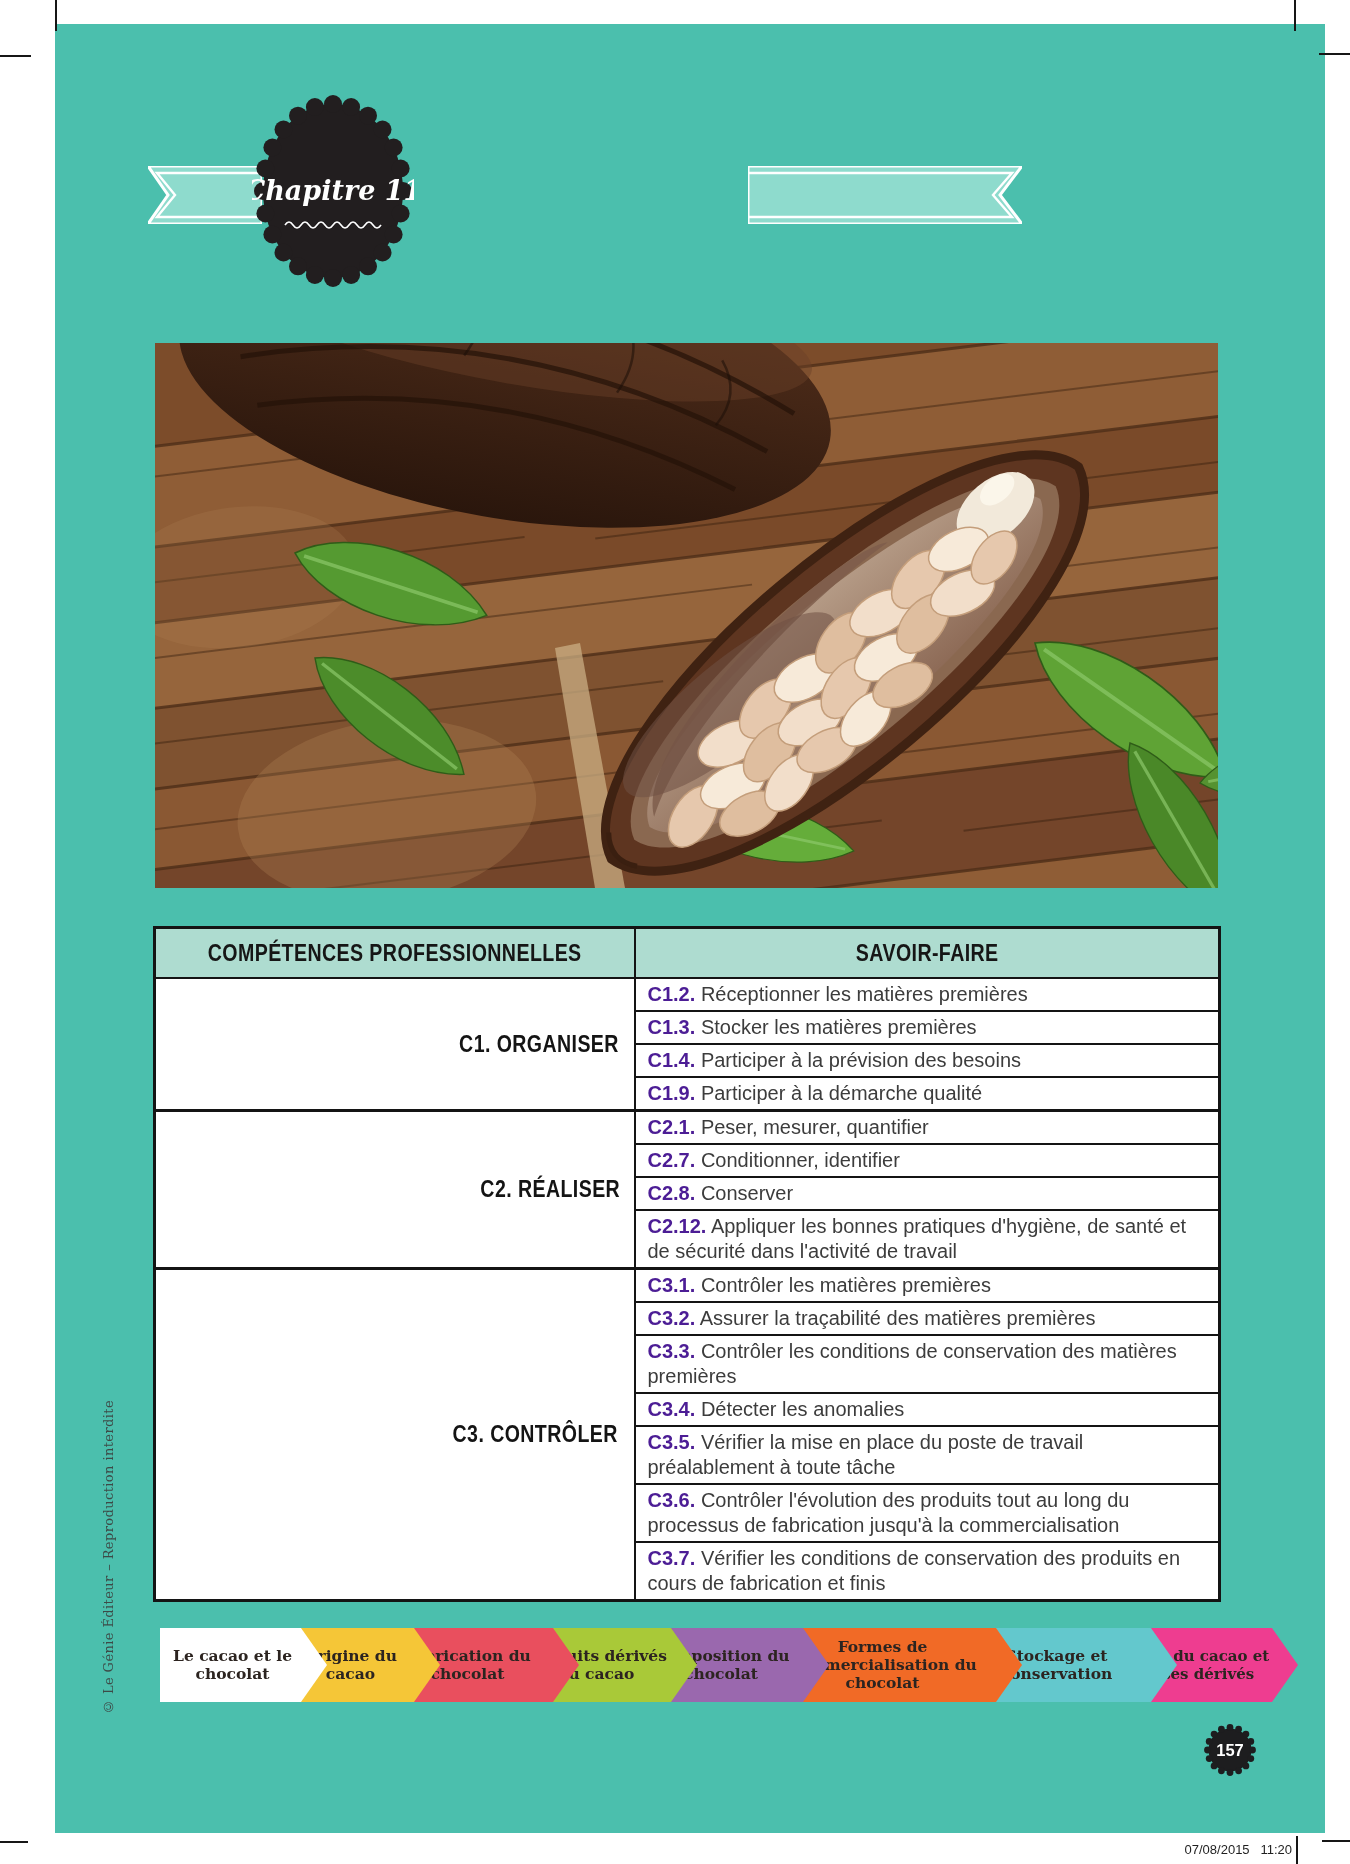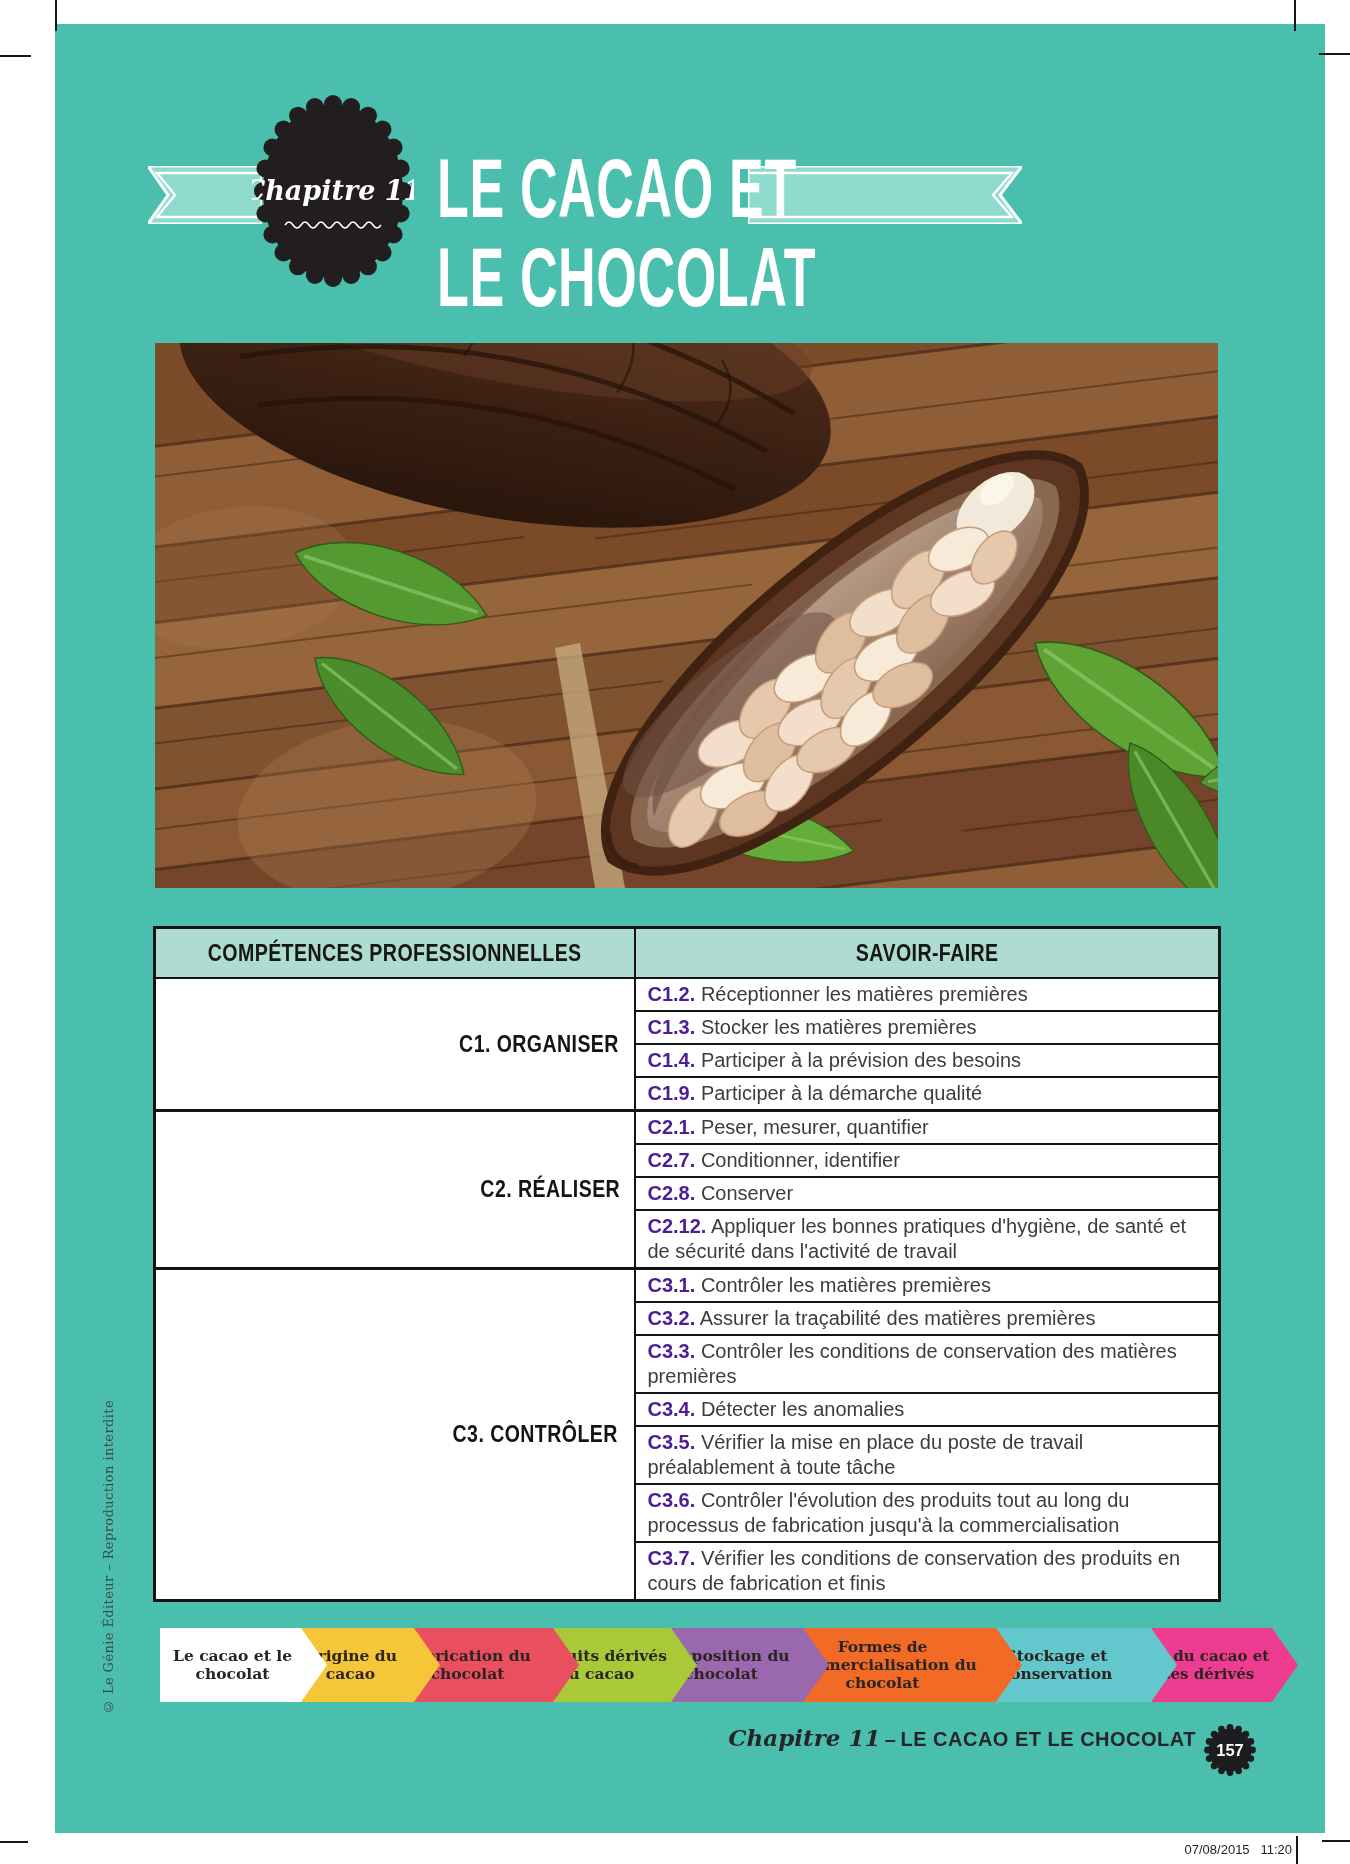--- a/index.html
+++ b/index.html
@@ -112,24 +112,20 @@
         <circle cx="99.1" cy="13" r="9"></circle>
         <circle cx="116" cy="21.7" r="9"></circle>
       <circle cx="130.5" cy="35.5" r="9"></circle>
         <circle cx="141.6" cy="53.5" r="9"></circle>
         <circle cx="148.6" cy="74.5" r="9"></circle>
     </g>
     <text x="81" y="106" text-anchor="middle" fill="#ffffff" font-family="DejaVu Serif, serif" font-style="italic" font-weight="bold" font-size="27">Chapitre 11</text>
     <path d="M33,131 q4,-6 8,0 t8,0 t8,0 t8,0 t8,0 t8,0 t8,0 t8,0 t8,0 t8,0 t8,0 t8,0" fill="none" stroke="#ffffff" stroke-width="1.6"></path>
   </svg>
 
-  <div class="title">
-    <div class="title-line">LE CACAO ET</div>
-    <div class="title-line">LE CHOCOLAT</div>
-  </div>
 
   <div class="photo">
     <svg width="1063" height="545" viewBox="0 0 1063 545">
       <defs>
         <linearGradient id="woodG" x1="0" y1="0" x2="1" y2="1">
           <stop offset="0" stop-color="#9b6b40"></stop>
             <stop offset="1" stop-color="#7b4e2c"></stop>
         </linearGradient>
         <linearGradient id="podG" x1="0" y1="0" x2="0" y2="1">
           <stop offset="0" stop-color="#54301c"></stop>
@@ -352,25 +348,20 @@
   <div class="nav-seg" style="left: 747px; width: 219px; z-index: 3; padding: 0px 30px 0px 26px; background: rgb(241, 106, 38);">
     <span class="lbl">Formes de commercialisation du chocolat</span>
     </div>
   <div class="nav-seg" style="left: 940px; width: 181px; z-index: 2; padding: 0px 30px 0px 26px; background: rgb(99, 200, 205);">
     <span class="lbl">Stockage et conservation</span>
     </div>
   <div class="nav-seg" style="left: 1095px; width: 151px; z-index: 1; padding: 0px 27px 0px 25px; font-size: 15px; background: rgb(238, 61, 144);">
     <span class="lbl">Rôles du cacao et de ses dérivés</span>
     </div>
 
-  <div class="footer-line">
-    <span class="footer-script">Chapitre 11</span>
-    <span class="footer-dash">–</span>
-    <span class="footer-title">LE CACAO ET LE CHOCOLAT</span>
-  </div>
 
   <svg class="pagebadge" viewBox="0 0 52 52">
     <g fill="#1d1d1f">
       <circle cx="26" cy="26" r="21.5"></circle>
       <circle cx="48.5" cy="26" r="3.4"></circle>
         <circle cx="46.8" cy="34.6" r="3.4"></circle>
         <circle cx="41.9" cy="41.9" r="3.4"></circle>
       <circle cx="34.6" cy="46.8" r="3.4"></circle>
         <circle cx="26" cy="48.5" r="3.4"></circle>
         <circle cx="17.4" cy="46.8" r="3.4"></circle>

